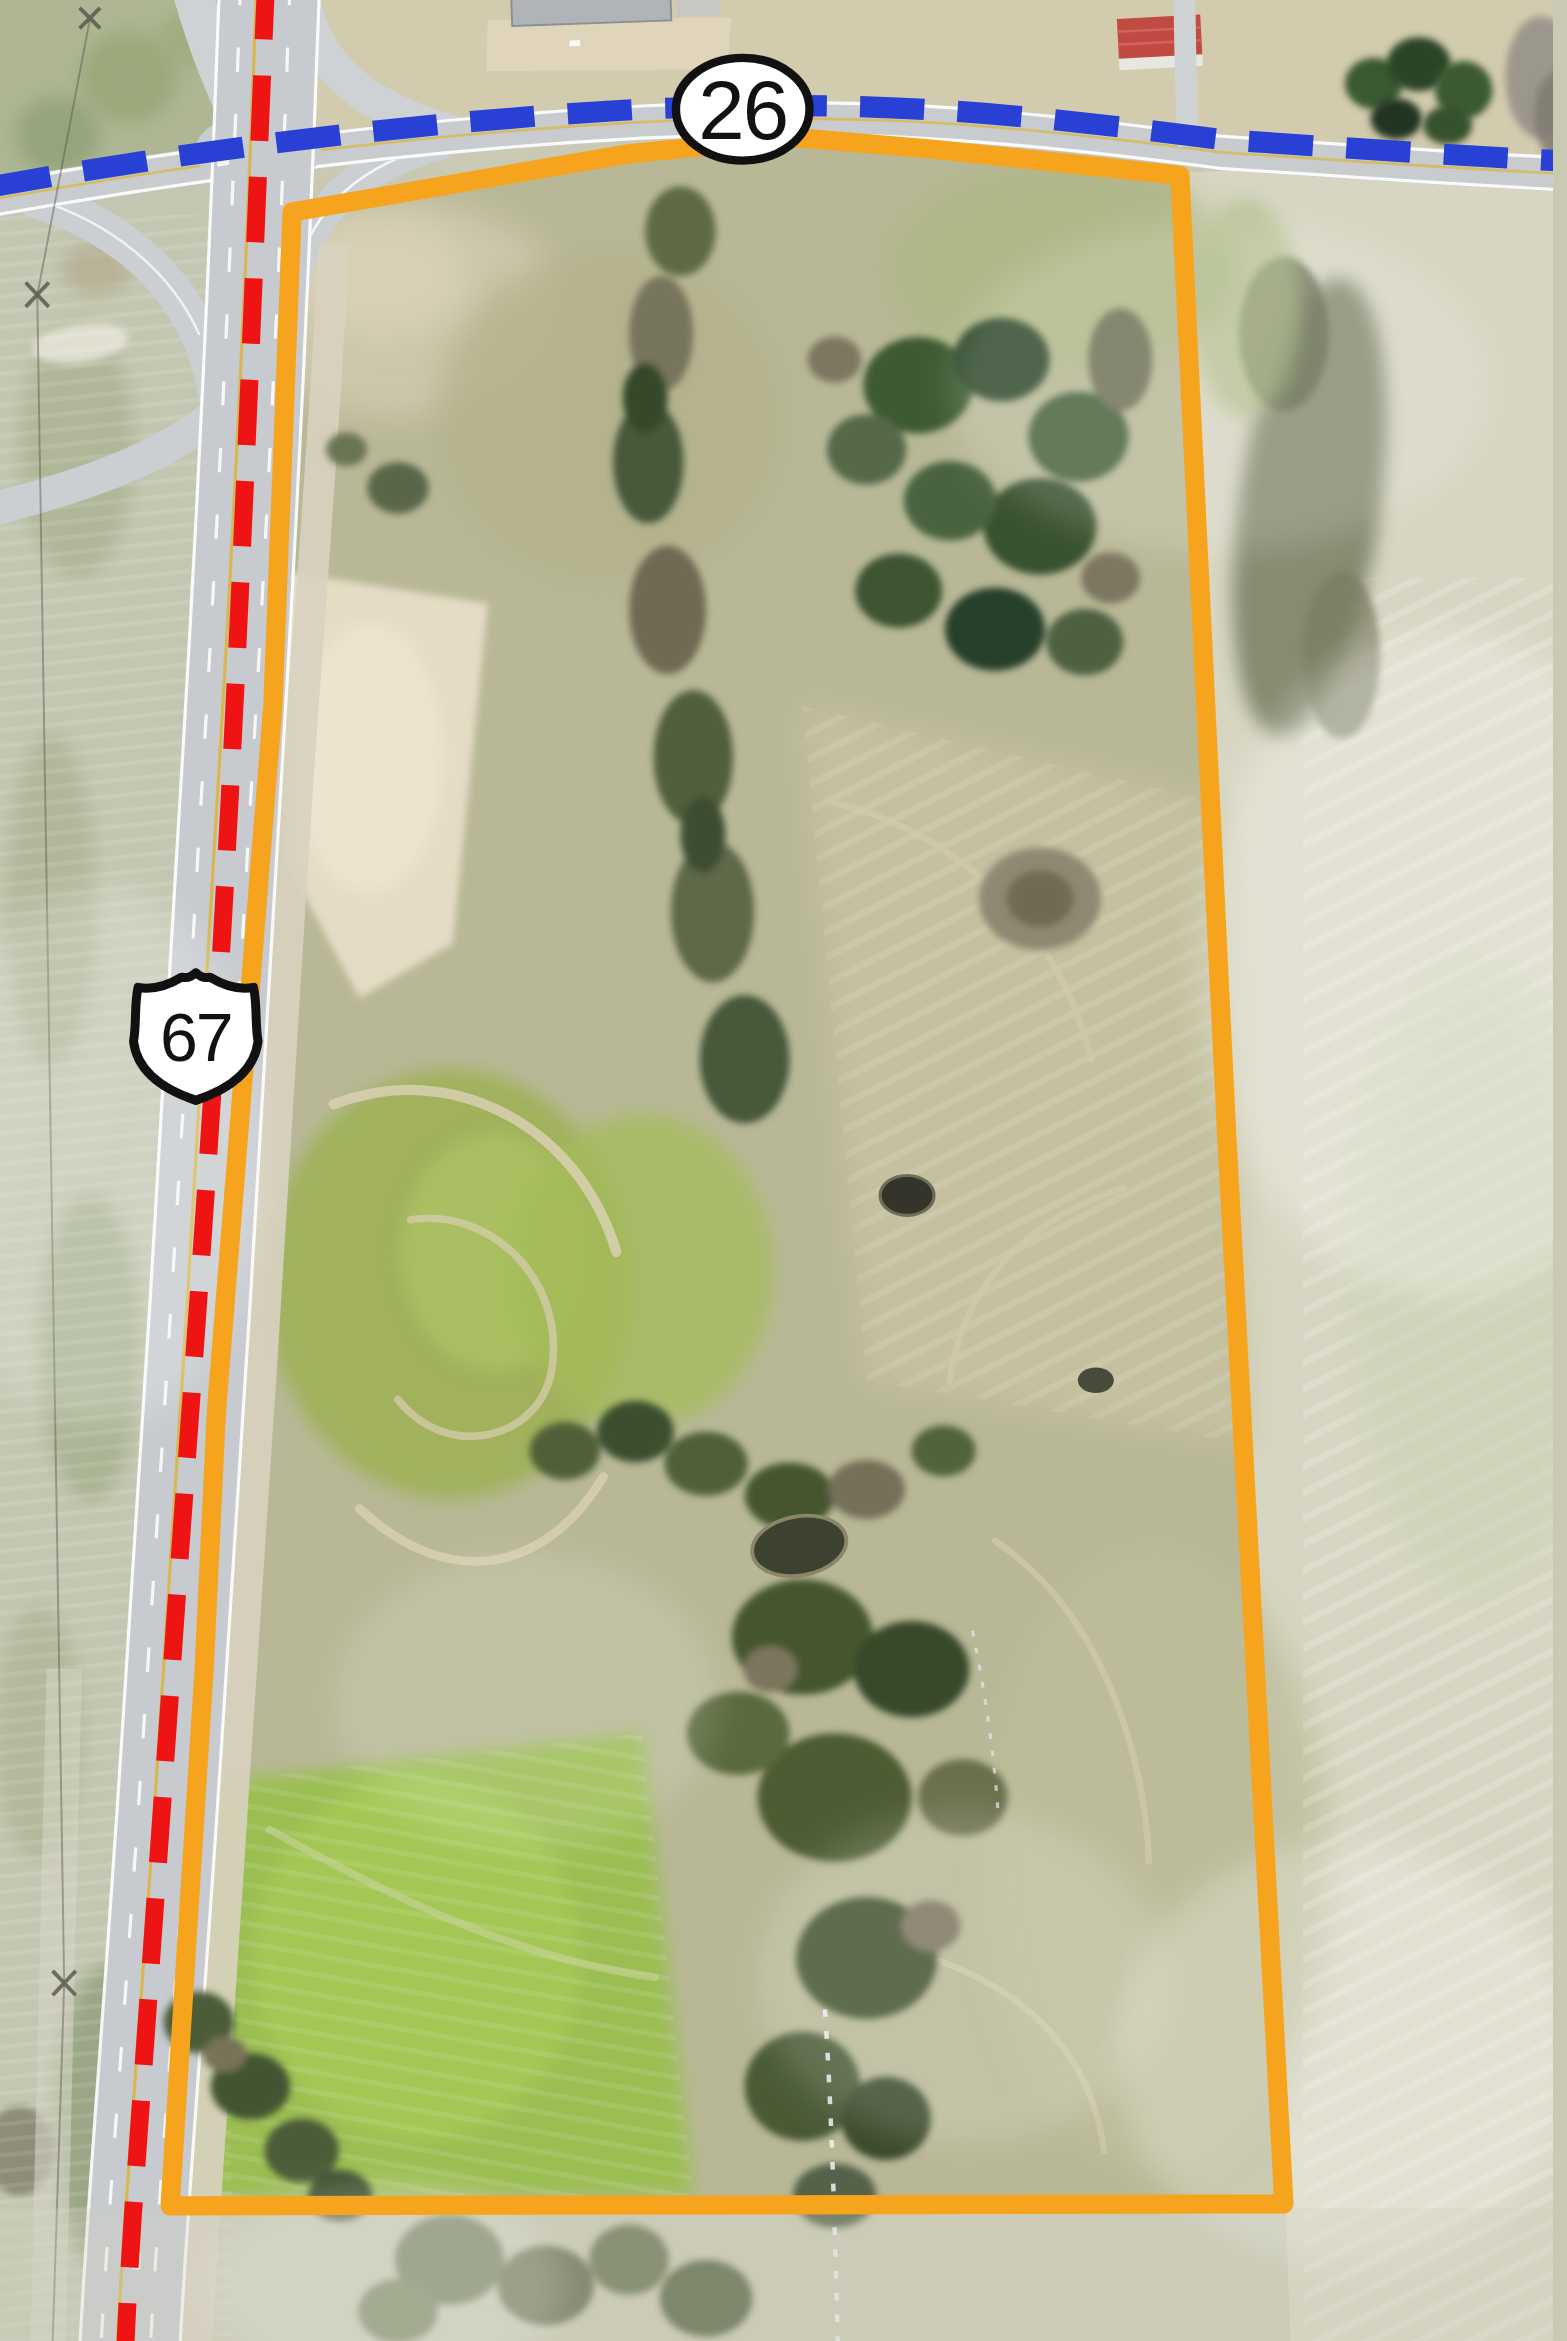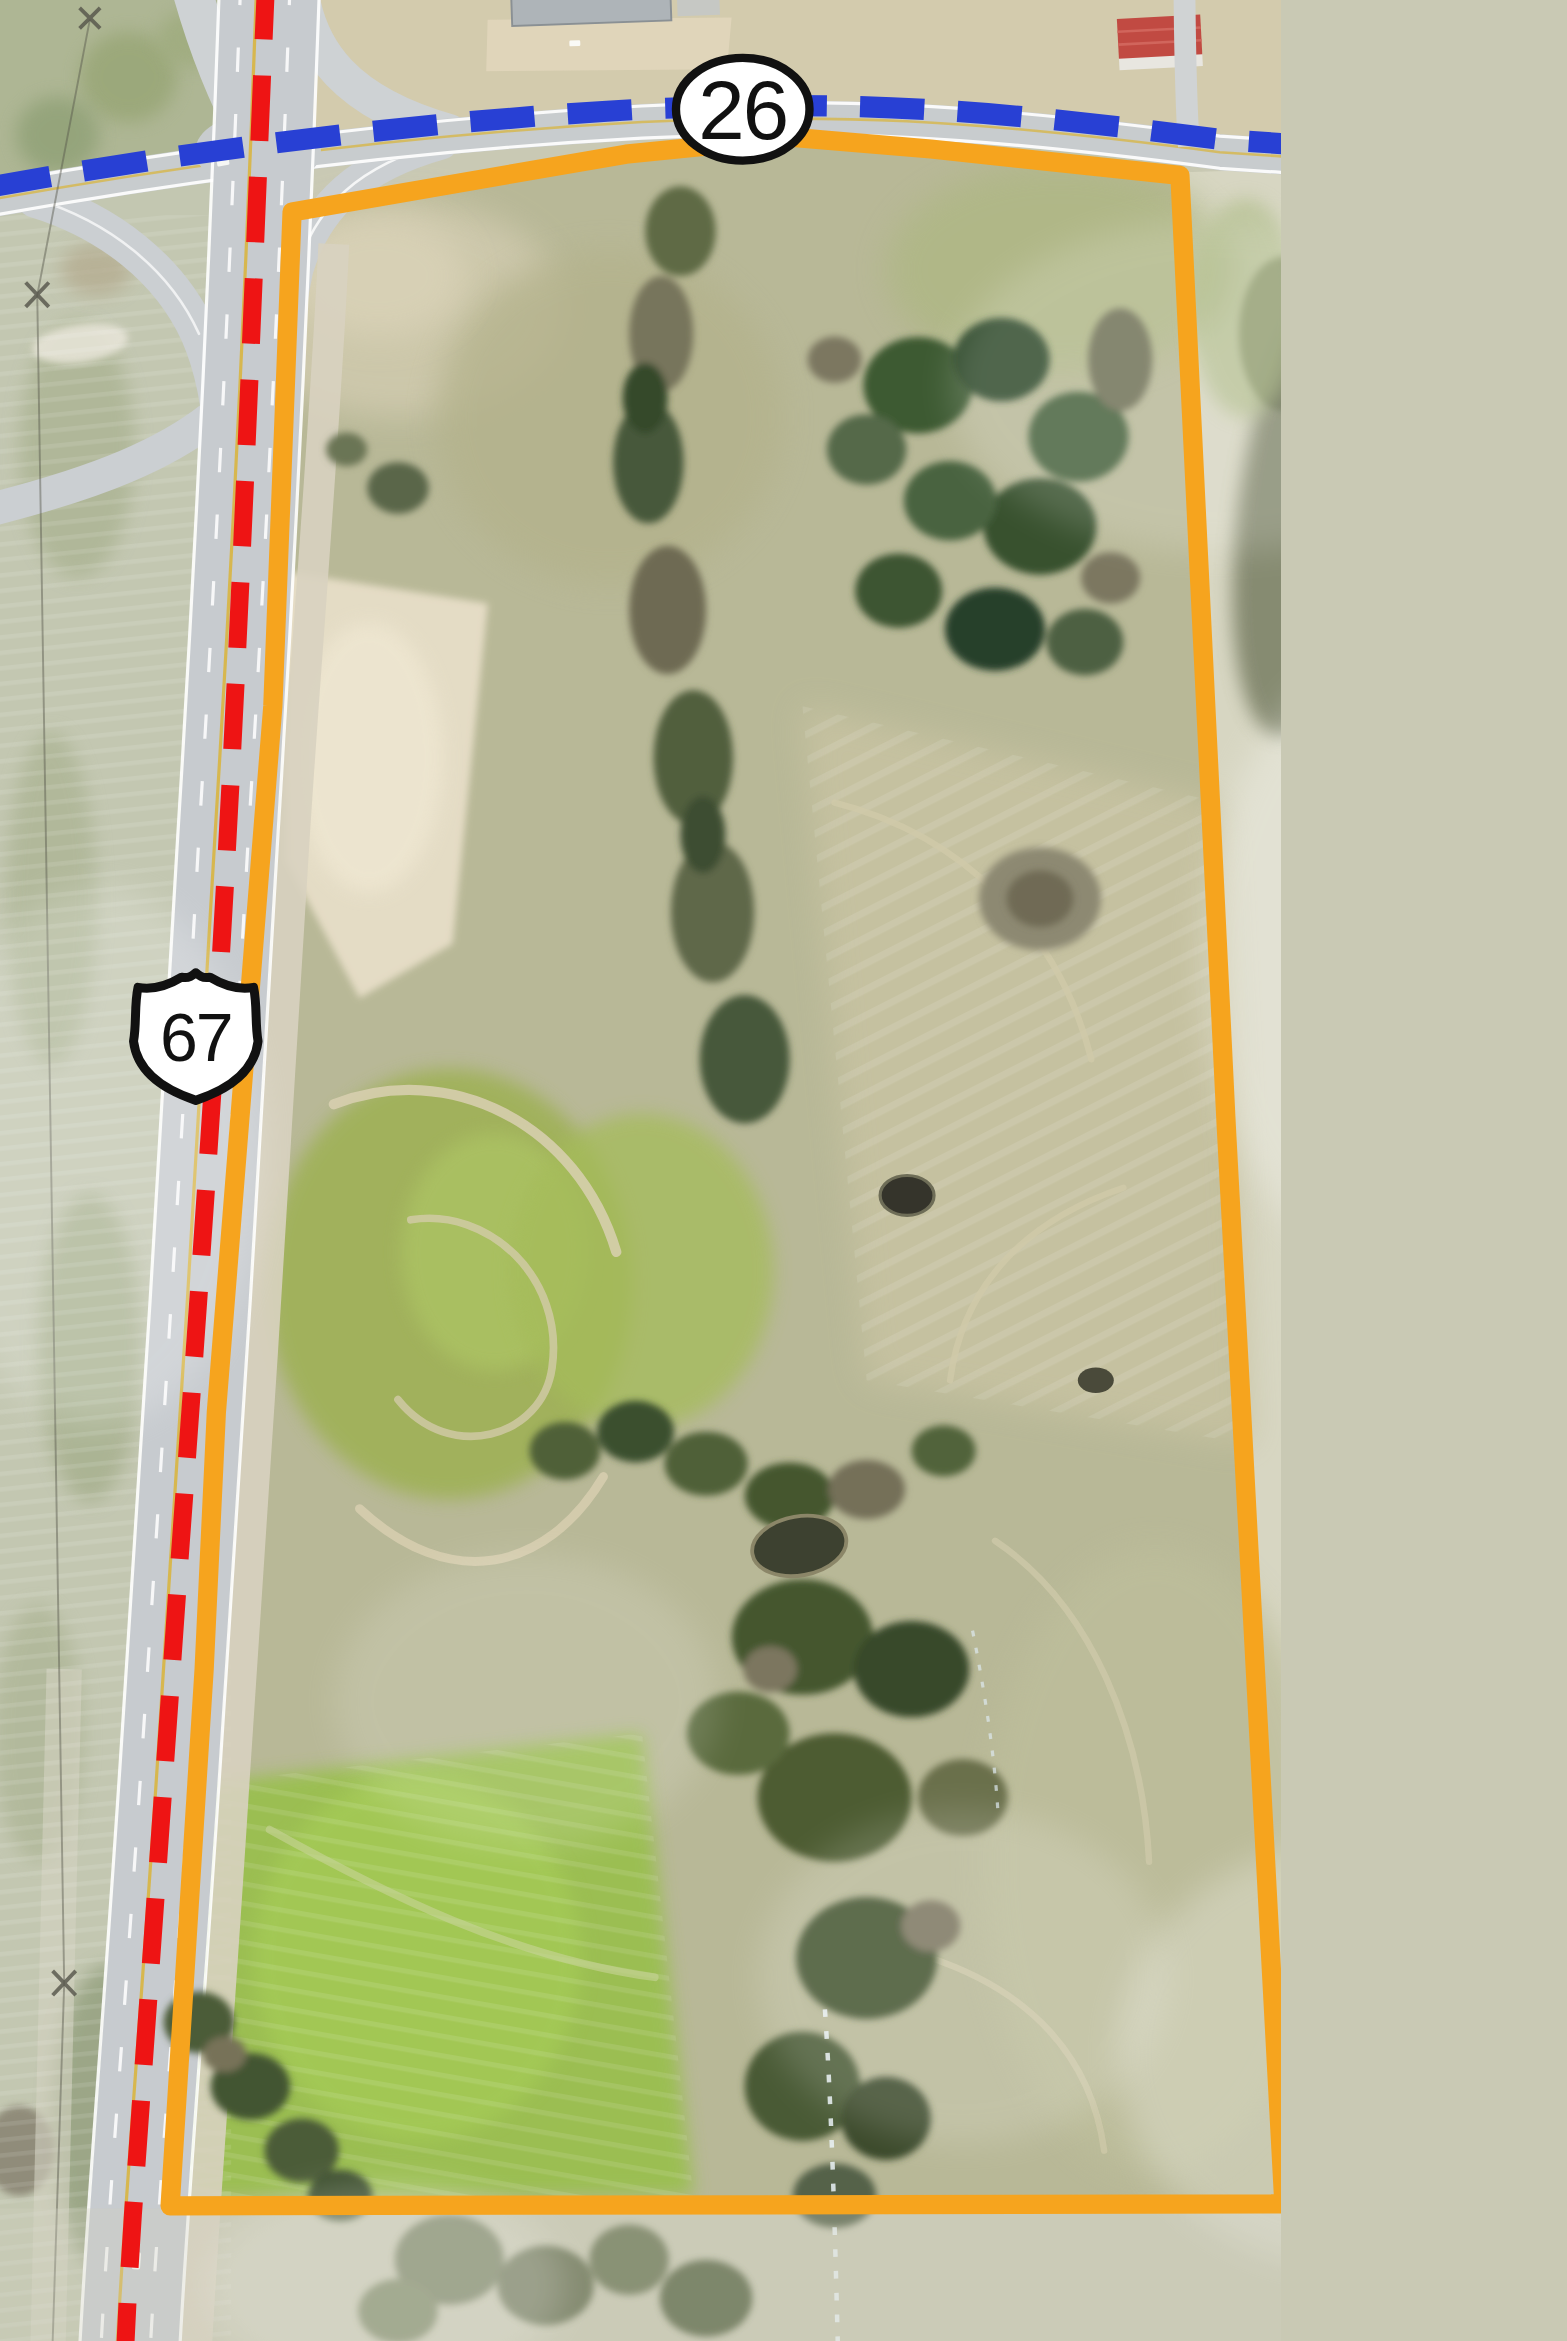--- a/index.html
+++ b/index.html
@@ -1,16 +1,16 @@
 <!DOCTYPE html>
 <html style="font-size:10.3px"><head>
 <meta charset="utf-8">
 <style>
   html,body{margin:0;padding:0;width:1567px;height:2342px;background:#c9c9b4;overflow:hidden;}
-  .stage{position:relative;width:1281px;height:2342px;overflow:hidden;font-family:"Liberation Sans",sans-serif;}
+  .stage{position:relative;width:1553px;height:2342px;overflow:hidden;font-family:"Liberation Sans",sans-serif;}
   svg{position:absolute;left:0;top:0;display:block;}
   text{font-family:"Liberation Sans",sans-serif;}
   .marker-num{font-weight:500;letter-spacing:-3px;fill:#111;}
 </style>
 </head>
 <body>
 
 <div class="stage">
 <svg width="1567" height="2342" viewBox="0 0 2441 3648">
   <defs>

